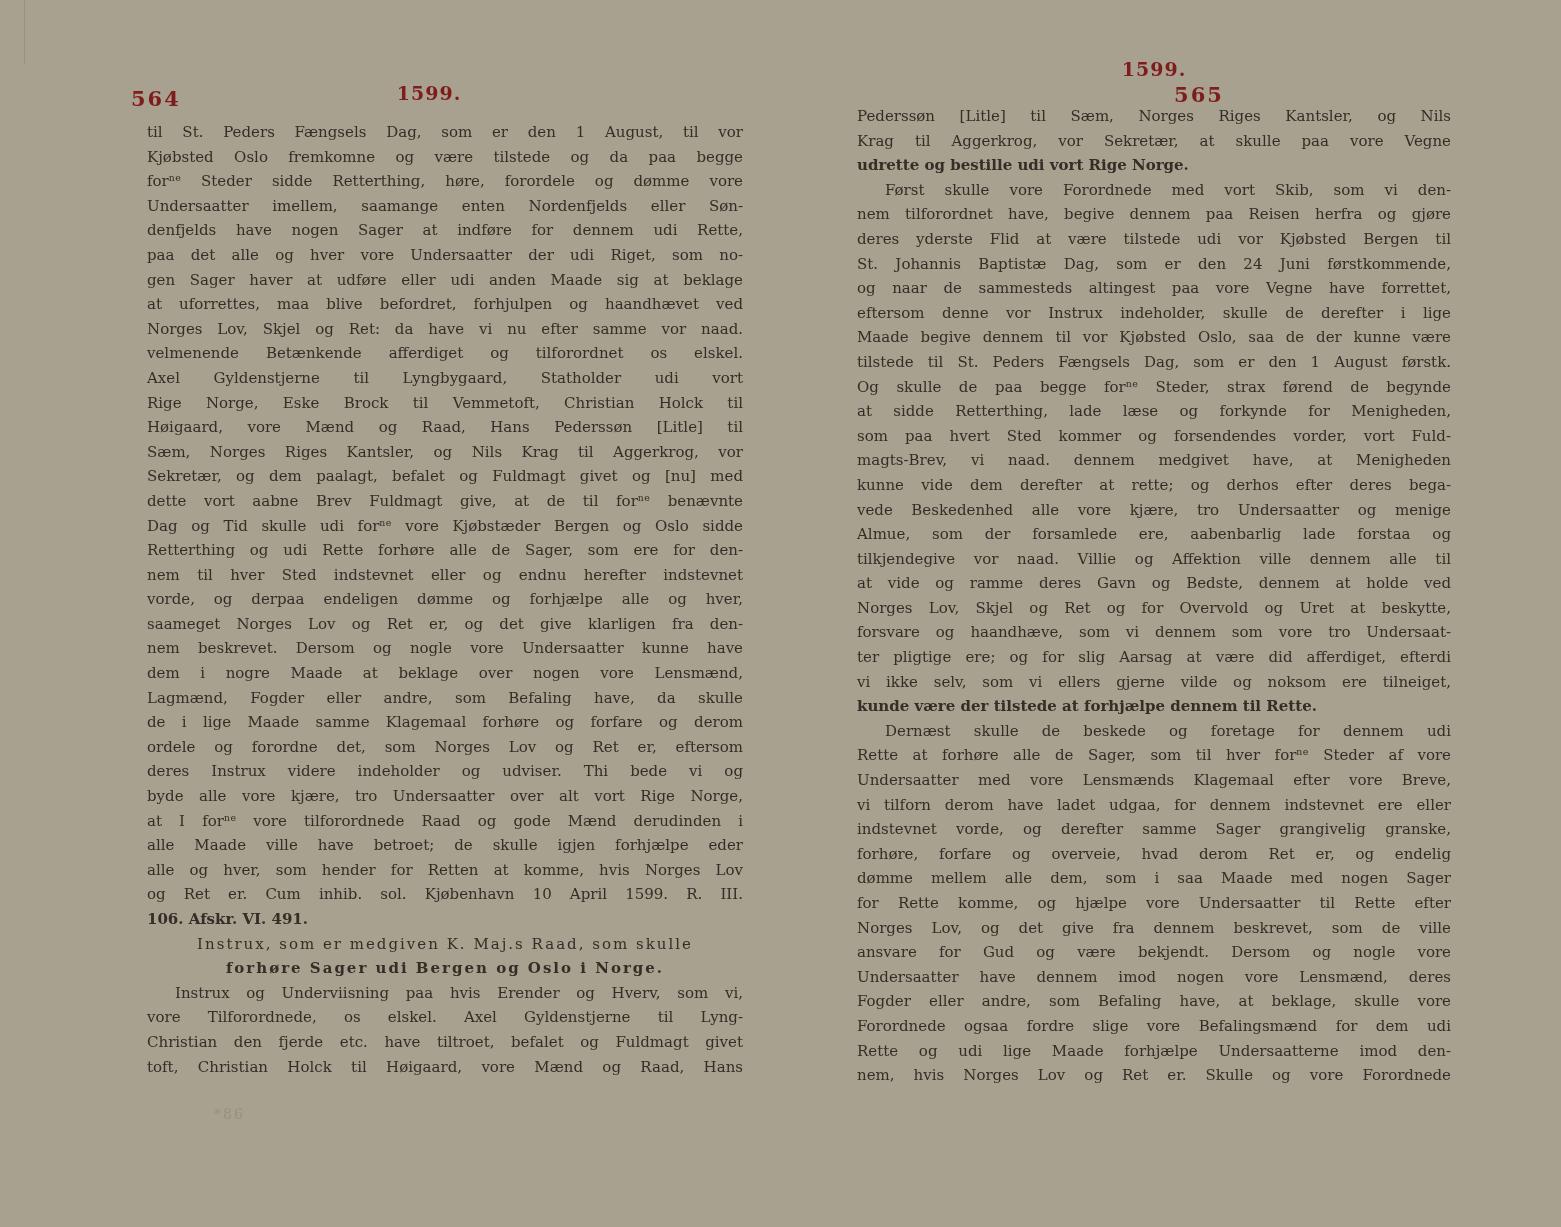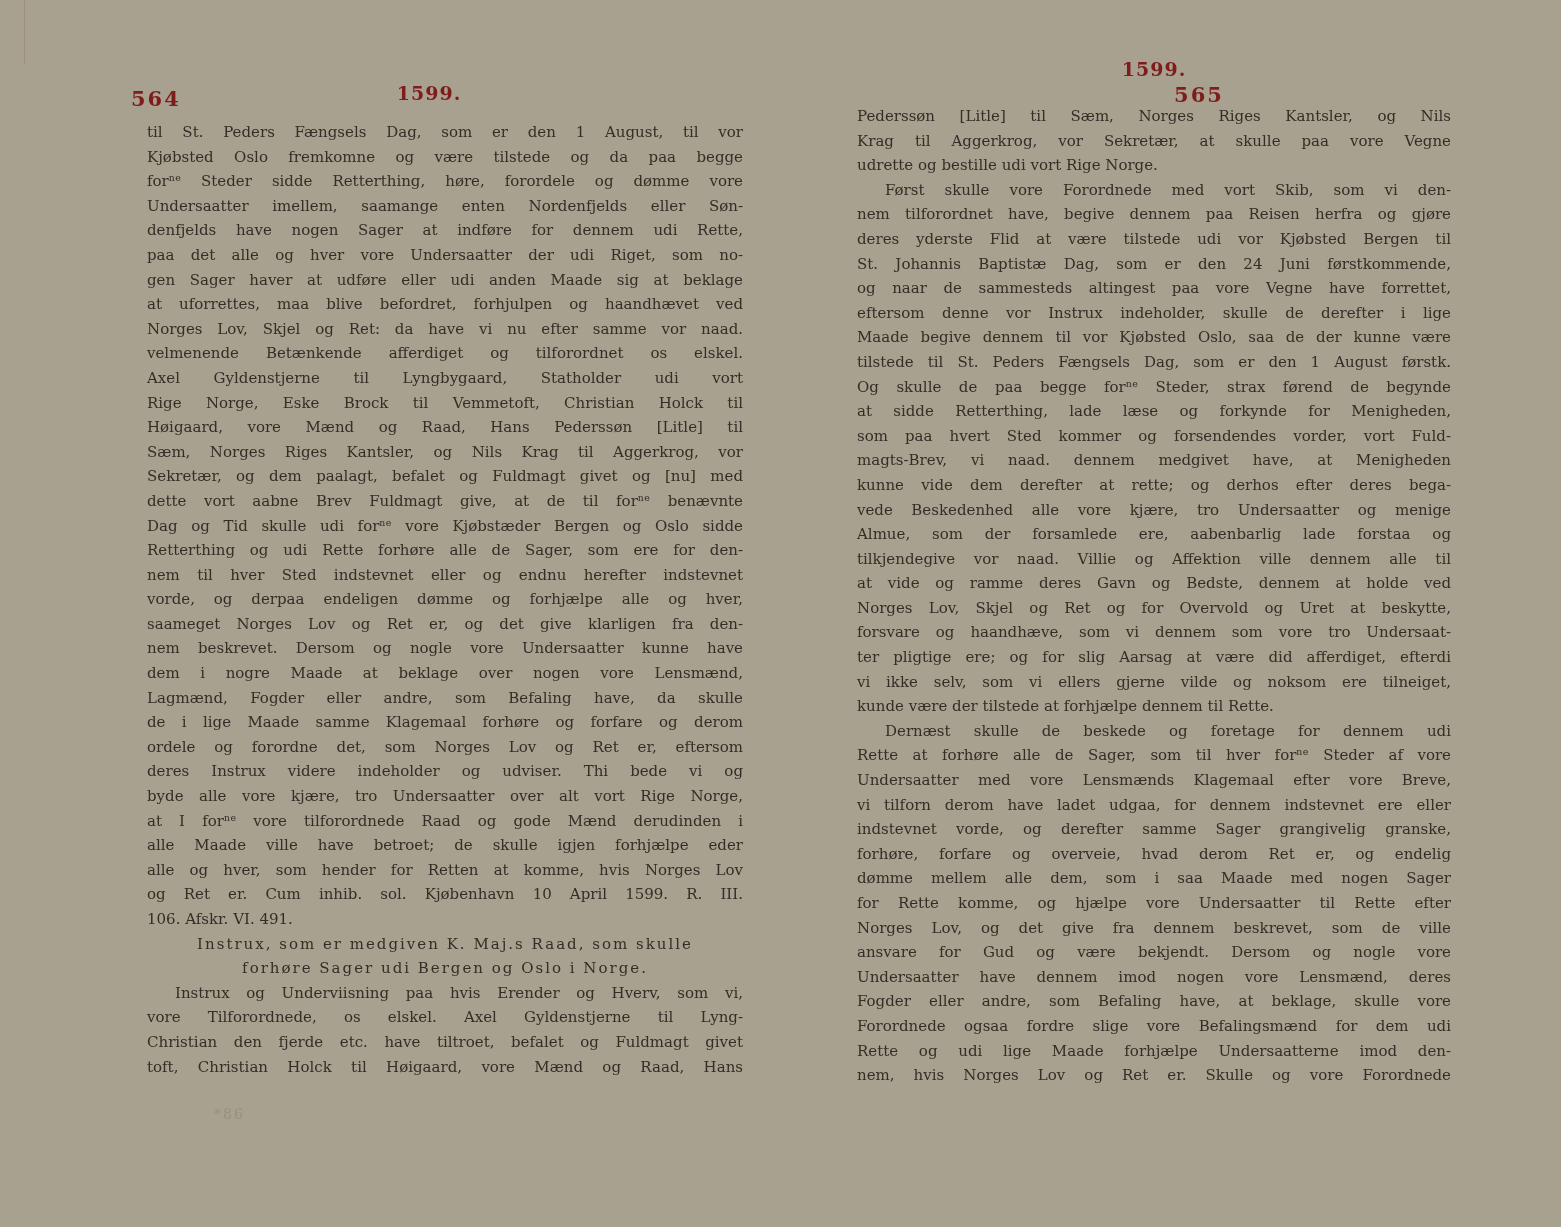--- a/index.html
+++ b/index.html
@@ -29,21 +29,21 @@
   .head-left-year { left:131px; top:82px;  width:596px; text-align:center; font-size:19px; letter-spacing:1px; }
   .head-right-year{ left:857px; top:58px;  width:594px; text-align:center; font-size:19px; letter-spacing:1px; }
   .head-right-num { left:902px; top:54px;  width:594px; text-align:center;  font-size:21px; letter-spacing:2px;margin-top:28px; }
 
   
   .textcol { position:absolute; font-size:15px; line-height:24.6px; color:#332e26; }
   .col-left  { left:131px; top:120px; width:596px;margin-left:16px; }
   .col-right { left:857px; top:104px; width:594px; }
 
   .tline { text-align:justify; text-align-last:justify; }
-  .para:not(.justify-last) .tline:last-child { text-align-last:left; }
+  .para:not(.justify-last) .tline:last-child { text-align-last:left;font-weight:bold; }
   .para.indent-first .tline:first-child { padding-left:28px; }
   .center-line { text-align:left; text-align-last:center !important; letter-spacing:2px; }
 
   .ghost { position:absolute; left:214px; top:1106px; font-size:14px;
     color:#5c5648; opacity:0.22; letter-spacing:2px; }
 </style>
 </head>
 <body>
 
 <div class="scan">

